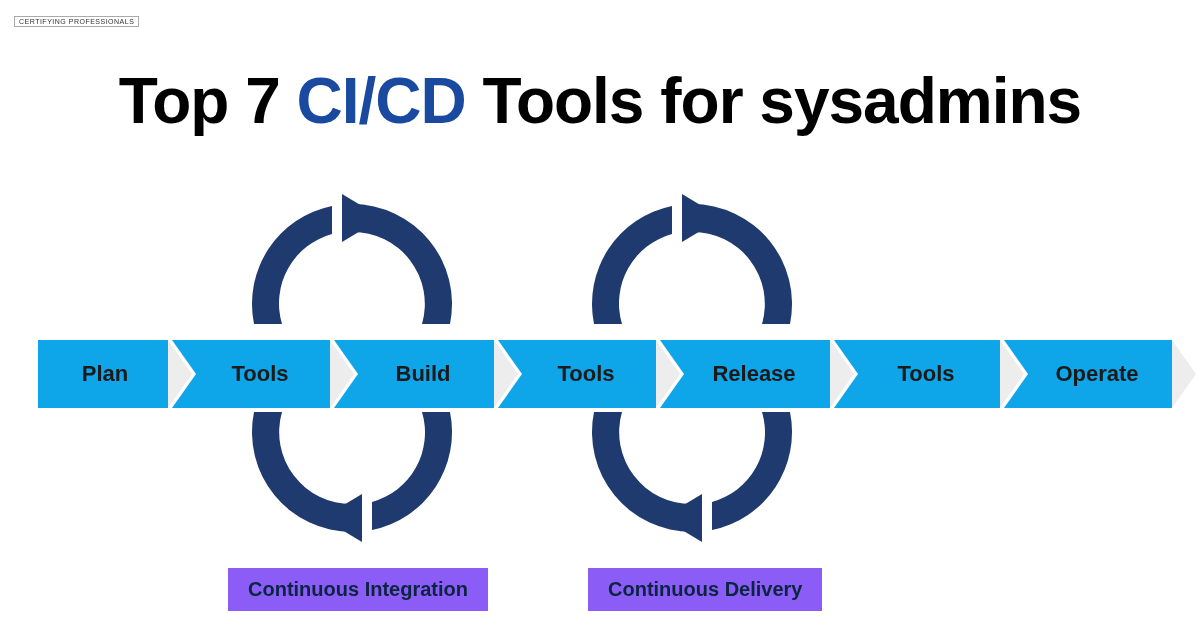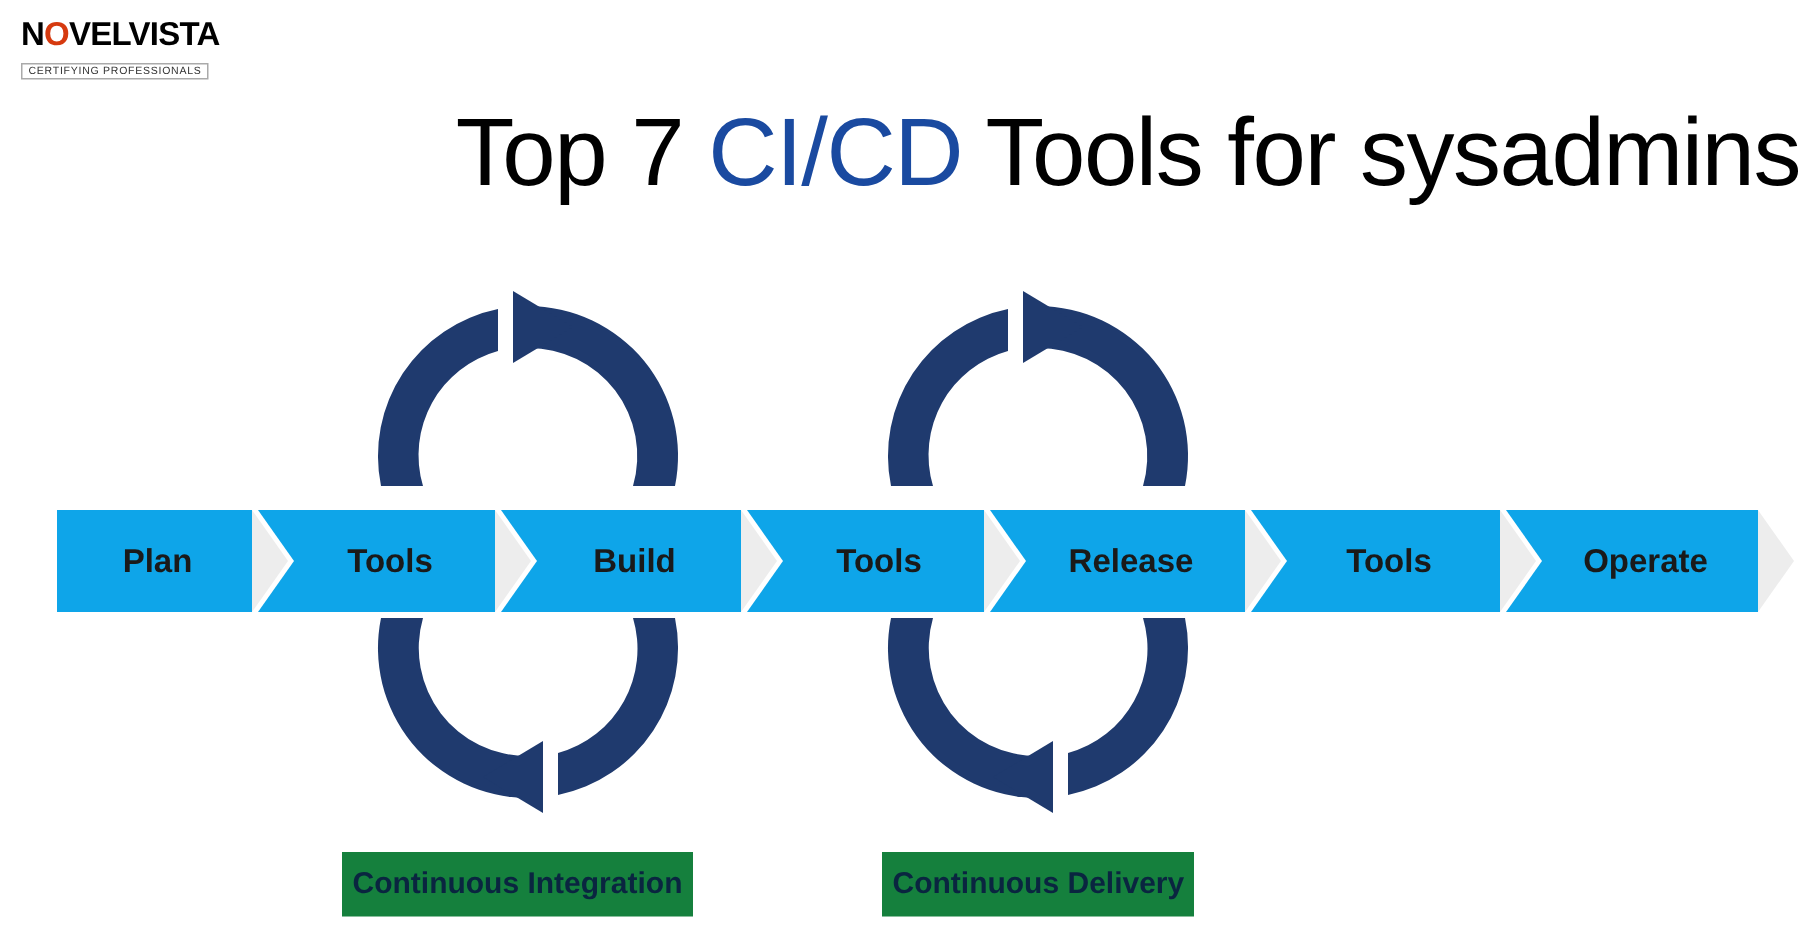--- a/index.html
+++ b/index.html
@@ -30,23 +30,23 @@
     border: 1px solid #aaa;
     padding: 1px 4px;
     display: inline-block;
     margin-top: 2px;
   }
   .title {
     position: absolute;
     top: 64px;
     left: 0;
     right: 0;
-    text-align: right;
+    text-align: center;
     font-size: 64px;
-    font-weight: 400;
+    font-weight: 700;
     color: #000;
     letter-spacing: -1px;
   }
   .title .highlight { color: #1a4aa0; }
   .diagram {
     position: absolute;
     top: 190px;
     left: 0;
     width: 1200px;
     height: 430px;
@@ -96,34 +96,31 @@
 
   .loop {
     position: absolute;
     width: 260px;
     height: 380px;
   }
   .loop svg { position: absolute; left: 0; top: 0; }
 
   .badge {
     position: absolute;
-    background: #15803d;
+    background: #8b5cf6;
     color: #0a2540;
     font-size: 20px;
     font-weight: 600;
-    padding: 10px 7px;
+    padding: 10px 20px;
   }
 </style>
 </head>
 <body>
 
 <div class="logo">
-  <div class="logo-main">
-    <span>N</span><span class="accent-letter">O</span><span>VELVISTA</span>
-  </div>
   <div class="logo-sub">CERTIFYING PROFESSIONALS</div>
 </div>
 
 <h1 class="title">
   <span>Top 7 </span><span class="highlight">CI/CD</span><span> Tools for sysadmins</span>
 </h1>
 
 <div class="diagram">
 
   <div class="pipeline">

